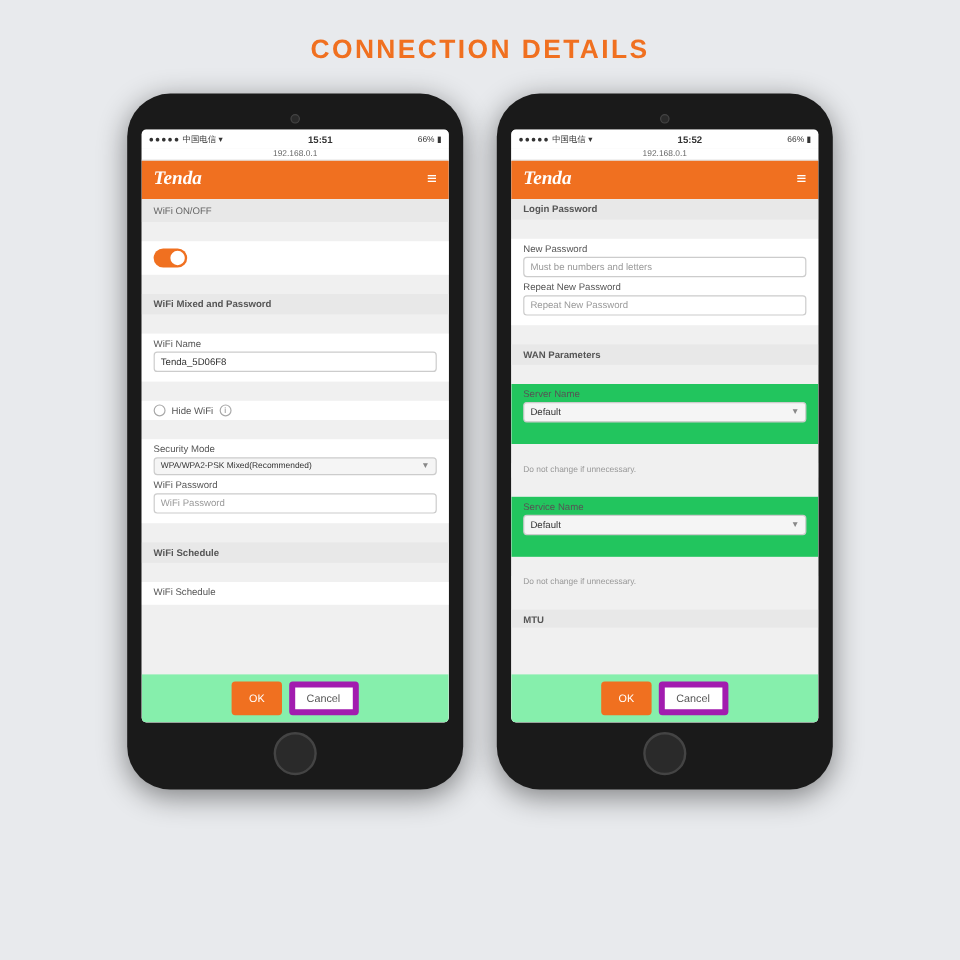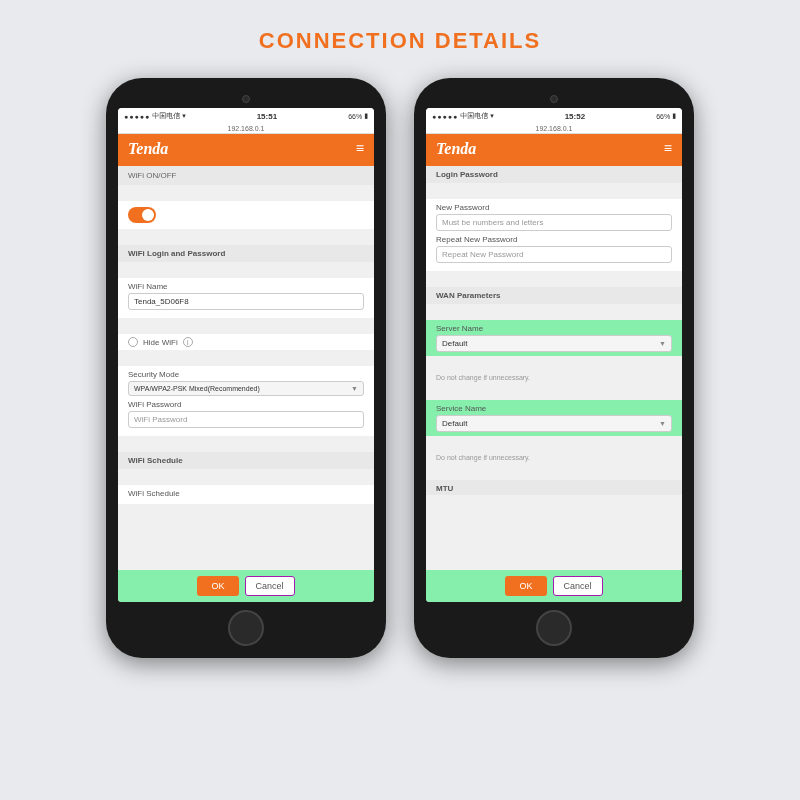--- a/index.html
+++ b/index.html
@@ -234,21 +234,21 @@
       color: #fff;
       border: none;
       border-radius: 3px;
       padding: 4px 14px;
       font-size: 9px;
       cursor: pointer;
     }
     .btn-cancel {
       background: #fff;
       color: #555;
-      border: 1px solid #a21caf;
+      border: 5px solid #a21caf;
       border-radius: 3px;
       padding: 4px 10px;
       font-size: 9px;
       cursor: pointer;
     }
     .phone-bottom {
       margin-top: 8px;
       display: flex;
       justify-content: center;
     }
@@ -259,22 +259,22 @@
       background: #2a2a2a;
       border: 2px solid #444;
     }
     .note-text {
       font-size: 7px;
       color: #999;
       padding: 2px 10px 3px;
       background: #f0f0f0;
     }
     .wan-field-row {
-      background: #86efac;
-      padding: 4px 10px 4px;
+      background: #22c55e;
+      padding: 4px 10px 18px;
     }
     .wan-select {
       width: 100%;
       background: #f5f5f5;
       border: 1px solid #ccc;
       border-radius: 3px;
       padding: 3px 5px;
       font-size: 8px;
       color: #333;
       display: flex;
@@ -325,21 +325,21 @@
 
         <div class="section-gray">
           <span>WiFi ON/OFF</span>
         </div>
         <div class="toggle-row">
           <div class="toggle-switch">
             <div class="toggle-knob"></div>
           </div>
         </div>
 
-        <div class="section-header">WiFi Login and Password</div>
+        <div class="section-header">WiFi Mixed and Password</div>
         <div class="section-white">
           <div class="field-label">WiFi Name</div>
           <div class="field-input has-value">Tenda_5D06F8</div>
         </div>
         <div class="hide-wifi-row">
           <div class="checkbox-circle"></div>
           <span class="hide-wifi-label">Hide WiFi</span>
           <div class="info-circle">i</div>
         </div>
         <div class="section-white">

